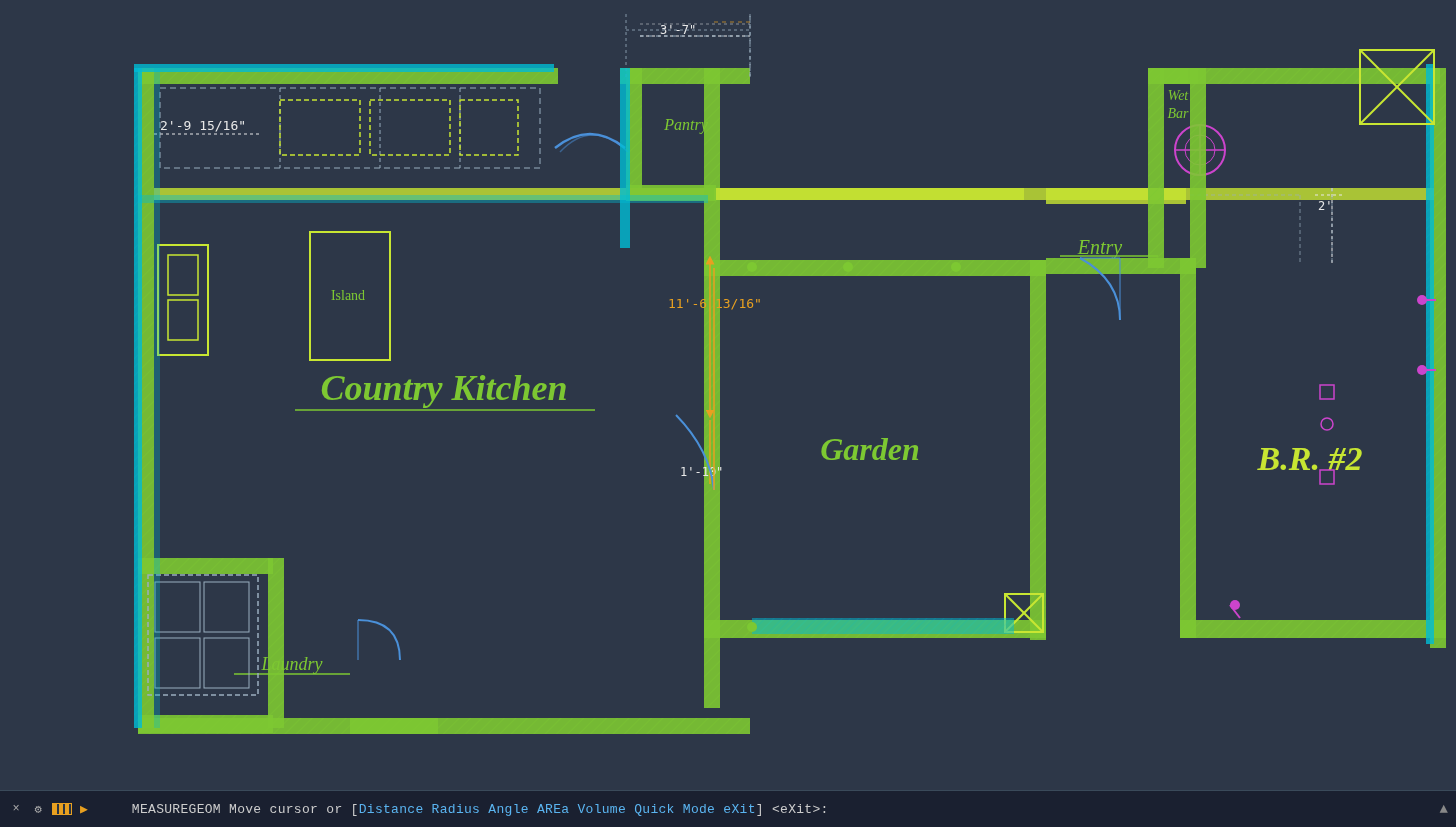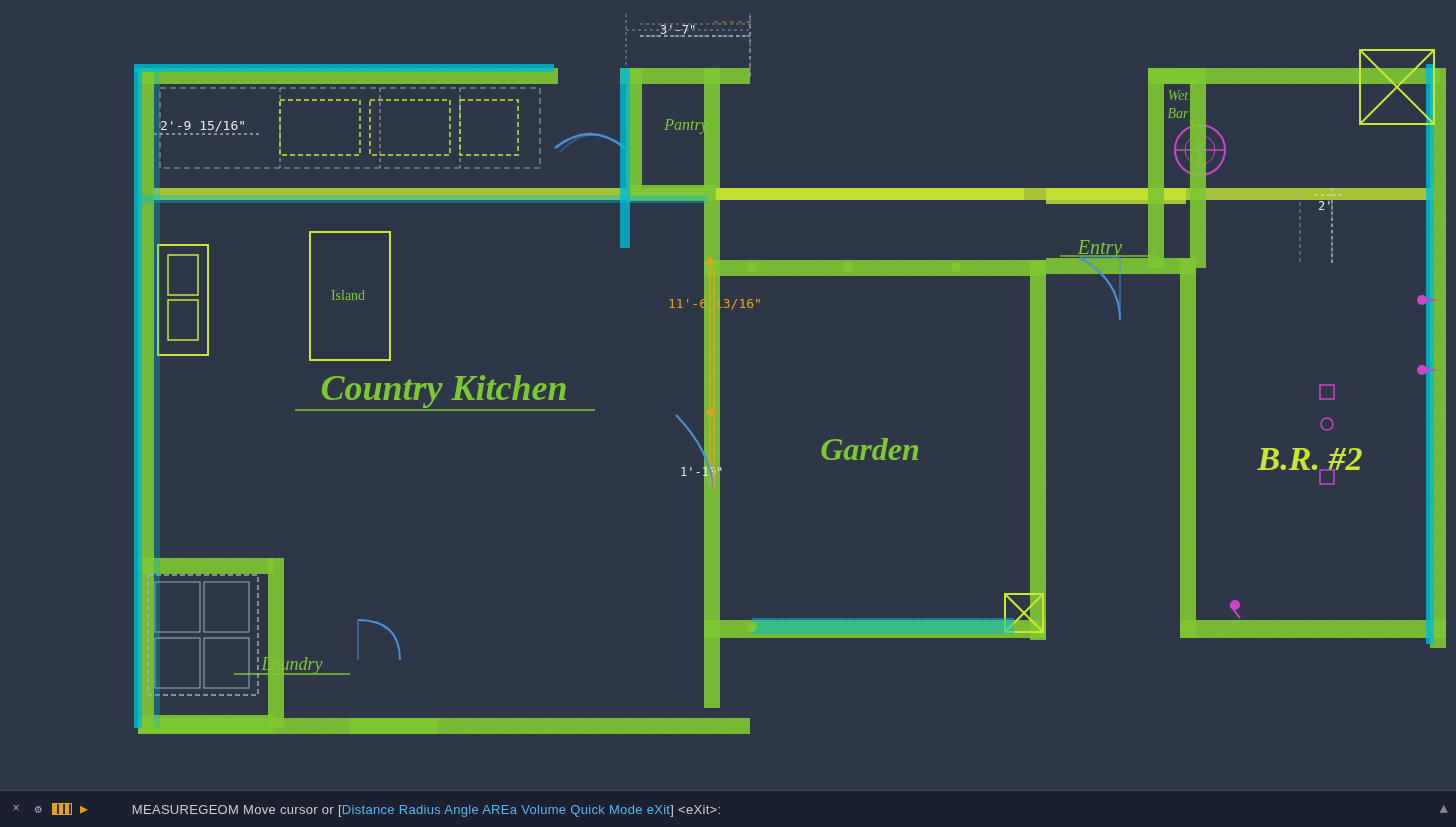--- a/index.html
+++ b/index.html
@@ -48,21 +48,21 @@
       display: flex;
       align-items: center;
       justify-content: center;
       color: #aaa;
       font-size: 12px;
     }
 
     .cmd-text {
       color: #cccccc;
       font-size: 13px;
-      font-family: Liberation Sans, sans-serif;
+      font-family: Liberation Mono, monospace;
       letter-spacing: 0.3px;
       padding-left: 36px;
     }
 
     .cmd-highlight {
       color: #5ab4f0;
     }
 
     .cmd-arrow {
       margin-left: auto;

